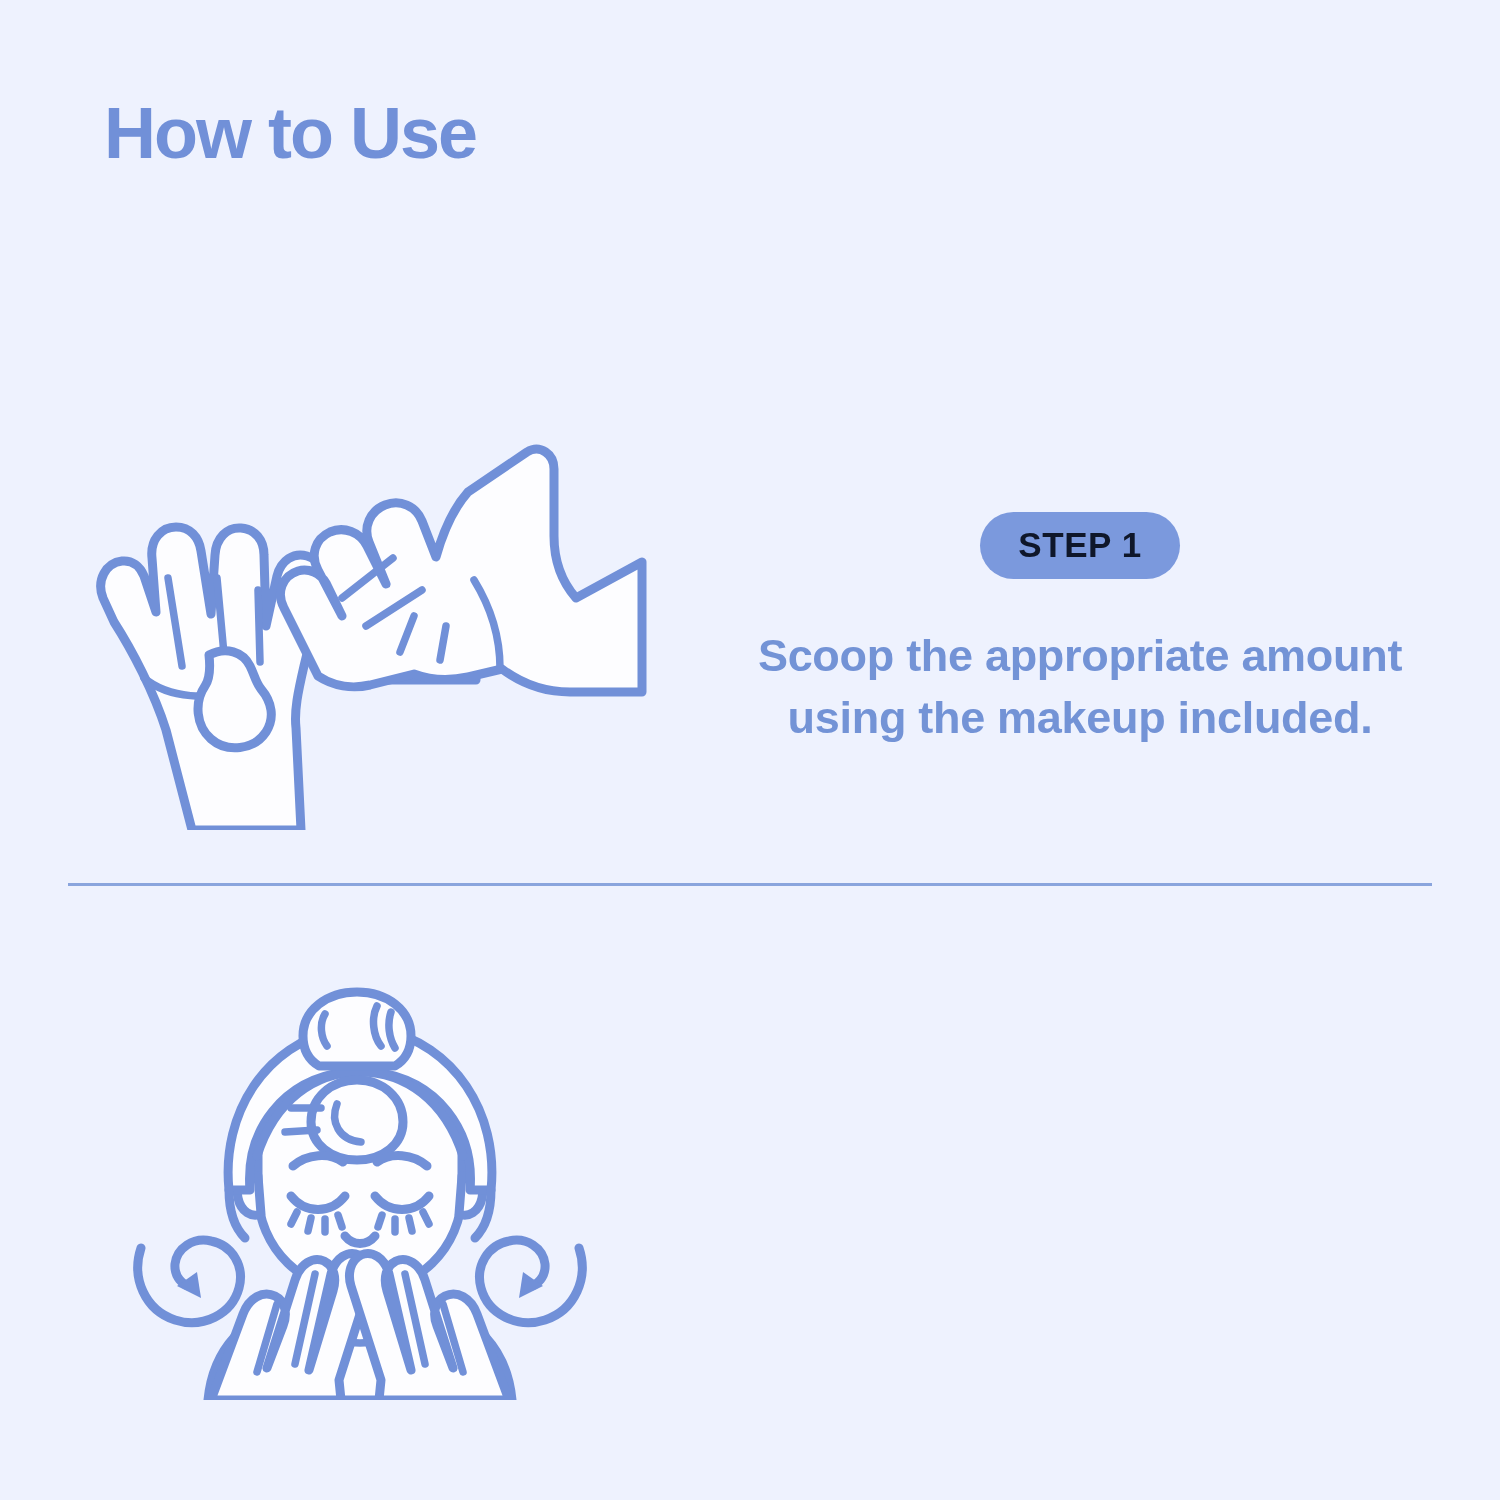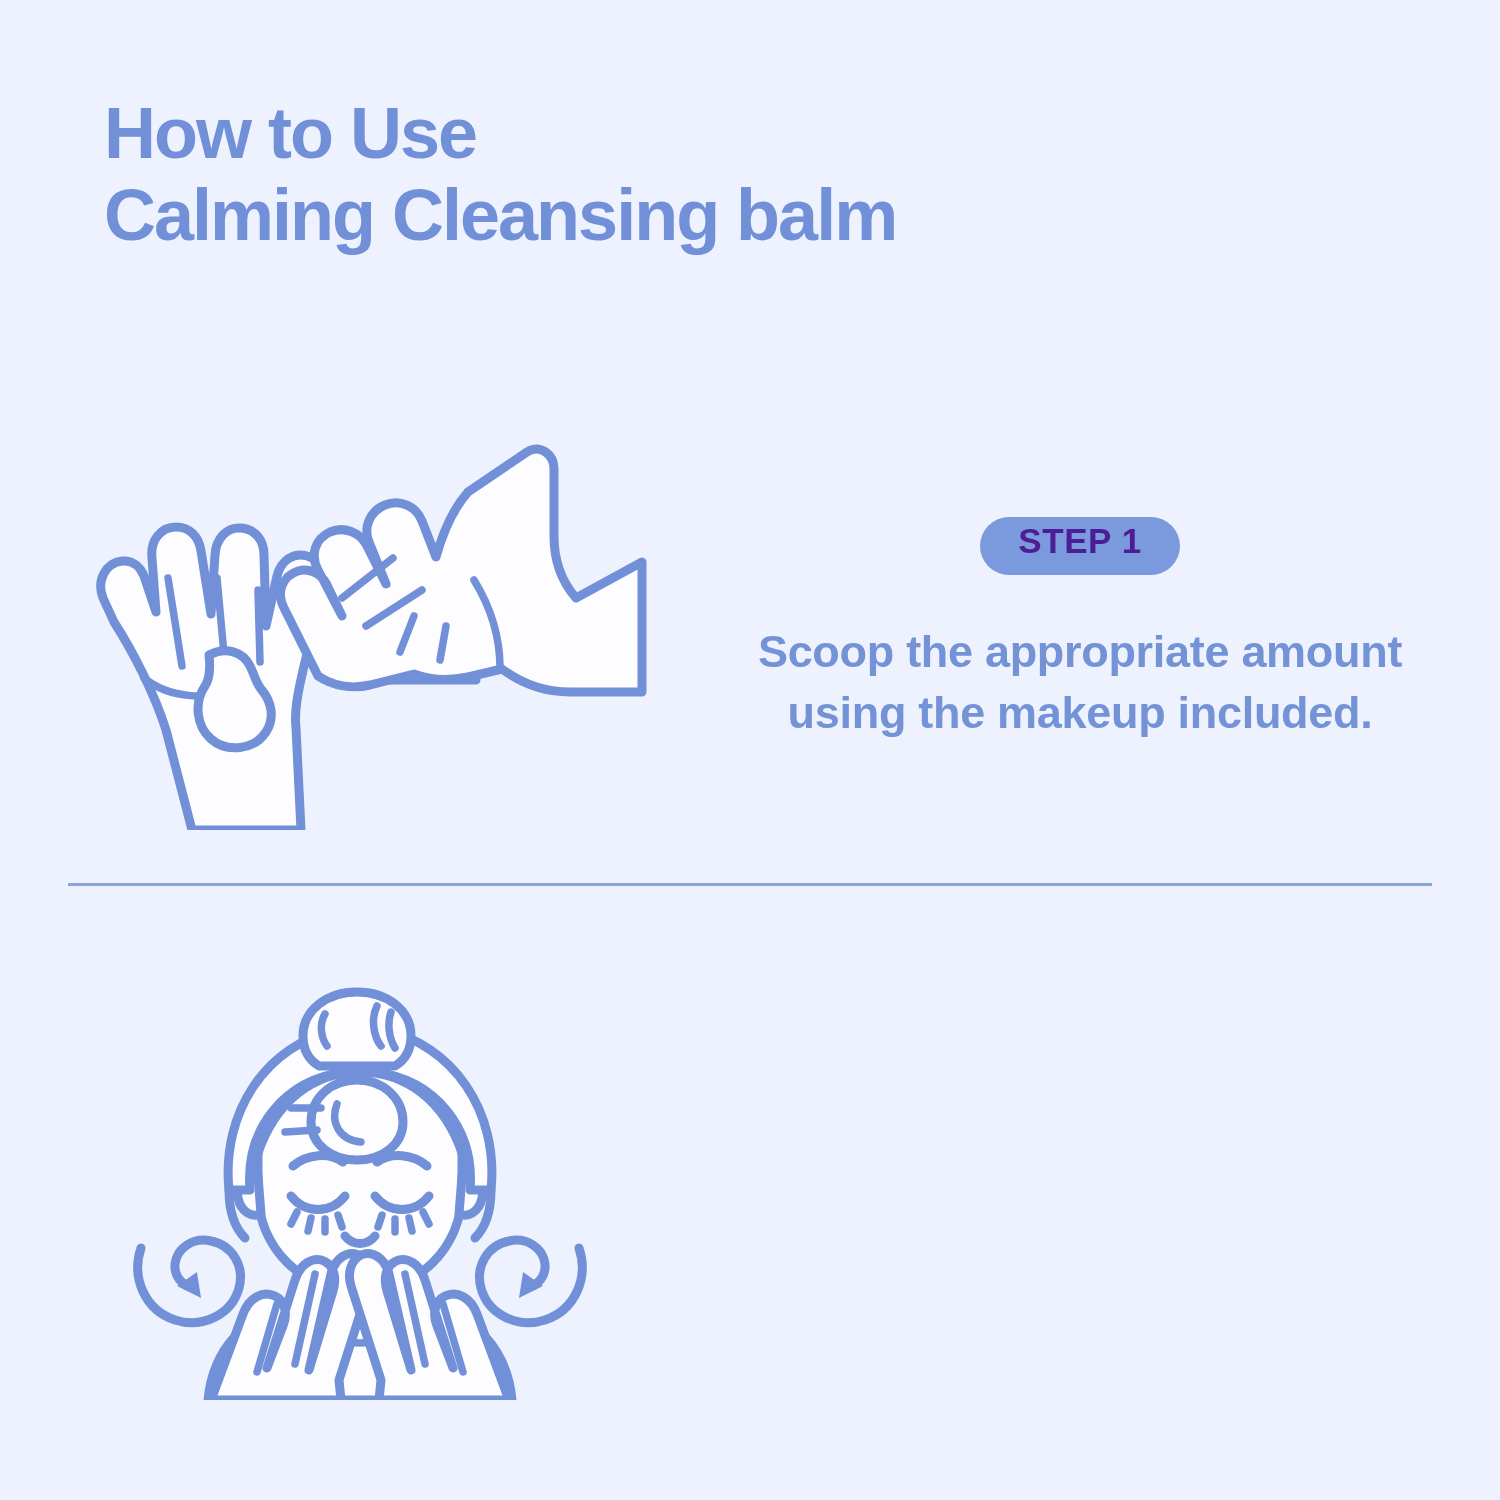--- a/index.html
+++ b/index.html
@@ -63,26 +63,26 @@
     flex-direction: column;
     align-items: center;
     justify-content: center;
     padding-right: 60px;
   }
 
   
   .step-badge {
     display: inline-block;
     background: #7b99dd;
-    color: #4c1d95;
+    color: #0f172a;
     font-family: "Liberation Sans", sans-serif;
     font-weight: 700;
     font-size: 35px;
     letter-spacing: 0.6px;
-    padding: 6px 38px 17px;
+    padding: 15px 38px 17px;
     border-radius: 40px;
     line-height: 1;
     white-space: nowrap;
   }
 
   
   .step-desc {
     margin-top: 46px;
     text-align: center;
     color: #7393d6;
@@ -133,21 +133,20 @@
     fill: #7190d8;
   }
 </style>
 </head>
 <body>
 
 <div class="page">
 
   <div class="title-block">
     <div class="title-line">How to Use</div>
-    <div class="title-line">Calming Cleansing balm</div>
   </div>
 
   <div class="step-row step-row--one">
 
     <div class="illus-col illus">
       <svg width="580" height="400" viewBox="0 0 580 400">
 
         <path class="stroke" d="
           M 33,168
           C 26,150 36,133 52,131

